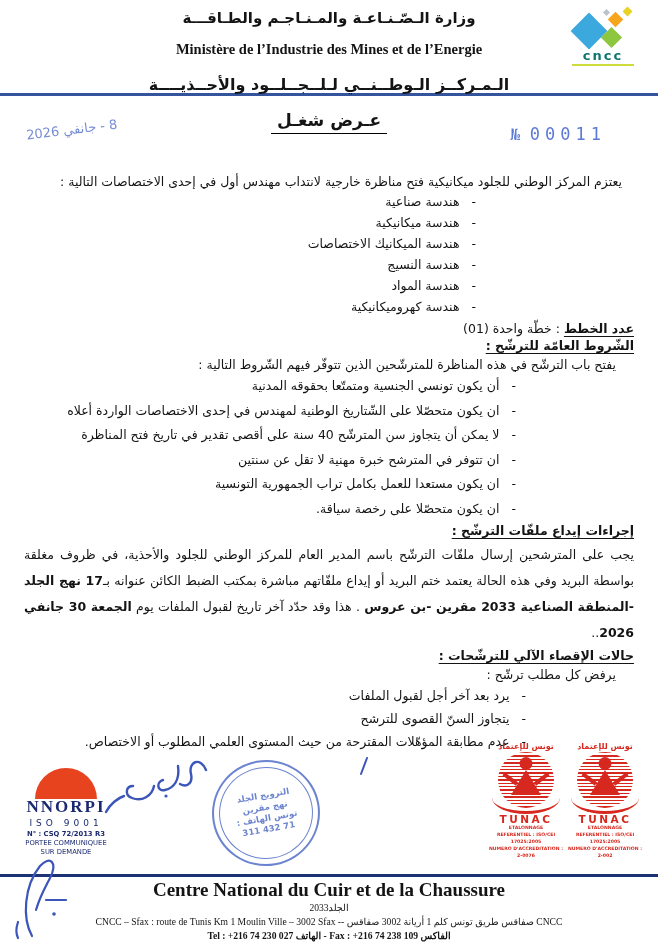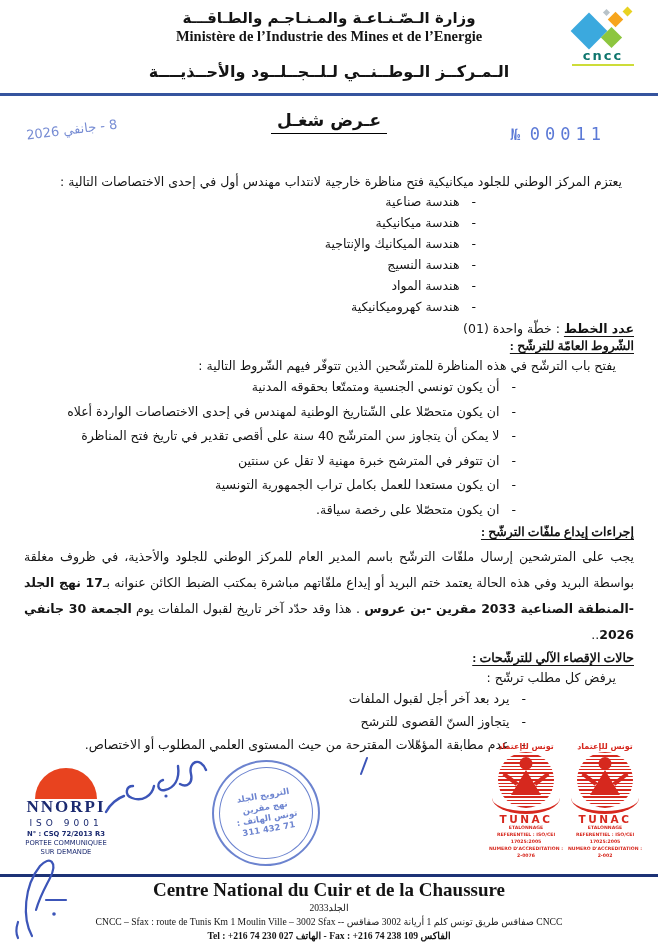--- a/index.html
+++ b/index.html
@@ -3,21 +3,21 @@
 <meta charset="utf-8">
 <style>
   html,body{margin:0;padding:0;background:#e9e9e9;}
   .page{position:relative;width:658px;height:943px;margin:0 auto;background:#fff;
         font-family:"DejaVu Sans",sans-serif;color:#141414;overflow:hidden;}
 
   
   header{position:relative;padding-top:9px;height:80px;}
   .hdr-center{width:100%;text-align:center;}
   .ar-ministry{font-size:15px;font-weight:bold;letter-spacing:.5px;}
-  .fr-ministry{font-family:"Liberation Serif",serif;font-size:14.5px;font-weight:bold;margin-top:1px;}
+  .fr-ministry{font-family:"Liberation Serif",serif;font-size:14.5px;font-weight:bold;margin-top:14px;}
   .ar-center{font-size:16px;font-weight:bold;margin-top:17px;}
   .hdr-rule{height:3px;background:#35549e;margin-top:4px;}
 
   
   .cncc-logo{position:absolute;top:6px;right:18px;width:74px;height:68px;}
   .dia{position:absolute;transform:rotate(45deg);}
   .dia-blue{width:26px;height:26px;background:#3ba9de;top:12px;left:10px;}
   .dia-green{width:15px;height:15px;background:#8dc63f;top:24px;left:38px;}
   .dia-orange{width:11px;height:11px;background:#f7a51c;top:8px;left:44px;}
   .dia-yellow{width:7px;height:7px;background:#e8d222;top:2px;left:58px;}
@@ -41,21 +41,21 @@
   .intro{margin:8px 12px 2px 0;}
   ul.list{list-style:none;margin:2px 0;padding:0;}
   ul.list li{white-space:nowrap;}
   ul.list li::before{content:"-";margin-left:12px;}
   .specialties li{padding-right:158px;line-height:21px;}
   .conditions li{padding-right:118px;line-height:24.5px;}
   .exclusions li{padding-right:108px;line-height:23px;}
   .kv{margin:4px 0 2px;}
   .bold-u{font-weight:bold;text-decoration:underline;text-underline-offset:3px;}
   h2{font-size:12.5px;font-weight:bold;text-decoration:underline;text-underline-offset:3px;
-     margin:0 0 4px;font-family:Liberation Serif, serif;}
+     margin:0 0 4px;}
   .sub{margin:2px 18px 2px 0;}
   .para{margin:4px 0 2px;text-align:justify;line-height:26px;}
   .para b{font-weight:bold;}
 
   
   .nnorpi{position:absolute;left:12px;top:768px;width:108px;text-align:center;color:#1b2a70;}
   .nnorpi .dome{width:62px;height:31px;background:#e8431f;border-radius:62px 62px 0 0;margin:0 auto;}
   .nnorpi .name{font-family:"Liberation Serif",serif;font-weight:bold;font-size:17px;letter-spacing:2px;margin-top:-2px;}
   .nnorpi .iso{font-size:9px;letter-spacing:4px;margin-top:1px;}
   .nnorpi .num{font-size:6.8px;font-weight:bold;margin-top:2px;}
@@ -122,21 +122,21 @@
     <h1 class="doc-title">عـرض شغـل</h1>
     <div class="number-stamp"><span>№</span> <span class="digits">00011</span></div>
   </div>
 
   <main>
     <p class="intro">يعتزم المركز الوطني للجلود ميكانيكية فتح مناظرة خارجية لانتداب مهندس أول في إحدى الاختصاصات التالية :</p>
 
     <ul class="list specialties">
       <li>هندسة صناعية</li>
       <li>هندسة ميكانيكية</li>
-      <li>هندسة الميكانيك والإنتاجية</li>
+      <li>هندسة الميكانيك الاختصاصات</li>
       <li>هندسة النسيج</li>
       <li>هندسة المواد</li>
       <li>هندسة كهروميكانيكية</li>
     </ul>
 
     <p class="kv"><span class="bold-u">عدد الخطط</span><span> : خطّة واحدة (01)</span></p>
 
     <h2>الشّروط العامّة للترشّح :</h2>
     <p class="sub">يفتح باب الترشّح في هذه المناظرة للمترشّحين الذين تتوفّر فيهم الشّروط التالية :</p>
     <ul class="list conditions">

